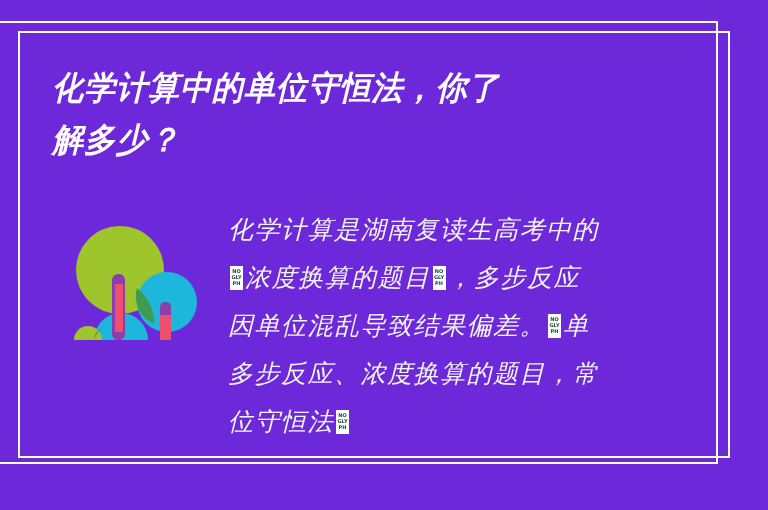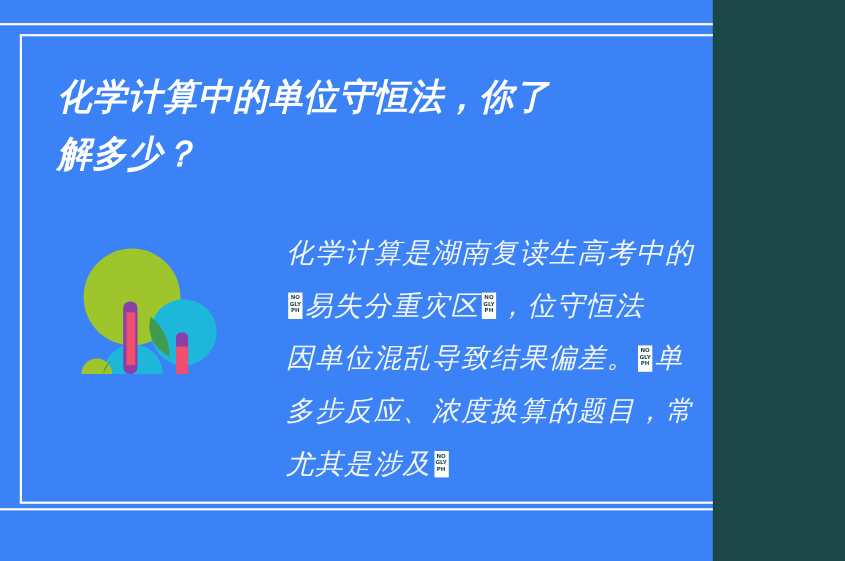--- a/index.html
+++ b/index.html
@@ -9,23 +9,23 @@
   body {
     width: 768px;
     height: 510px;
     overflow: hidden;
     background: #1c4749;
     font-family: "Liberation Sans", sans-serif;
   }
 
   #card {
     position: relative;
-    width: 648px;
+    width: 768px;
     height: 510px;
-    background: #3b82f6;
+    background: #6d28d9;
     overflow: hidden;
   }
 
   
   .frame-outer {
     position: absolute;
     left: -8px;
     top: 21px;
     width: 726px;
     height: 443px;
@@ -73,21 +73,20 @@
     height: 140px;
   }
   #illustration svg { display: block; }
 
   
   #body-copy {
     position: absolute;
     left: 228px;
     top: 206px;
     width: 430px;
-    margin-left: 32px;
   }
   .body-line {
     color: #f2f6f4;
     font-family: "DejaVu Serif", serif;
     font-size: 25px;
     font-style: italic;
     line-height: 48px;
     letter-spacing: 1.5px;
     white-space: nowrap;
   }
@@ -155,26 +154,26 @@
         <rect x="98" y="103" width="11" height="25" fill="#f04e6e"></rect>
       </g>
     </svg>
   </div>
 
   <div id="body-copy">
     <div class="body-line">
       <span>化学计算是湖南复读生高考中的</span>
     </div>
     <div class="body-line">
-      <span class="tofu"><i>NO</i><i>GLY</i><i>PH</i></span><span>易失分重灾区</span><span class="tofu"><i>NO</i><i>GLY</i><i>PH</i></span><span>，位守恒法</span>
+      <span class="tofu"><i>NO</i><i>GLY</i><i>PH</i></span><span>浓度换算的题目</span><span class="tofu"><i>NO</i><i>GLY</i><i>PH</i></span><span>，多步反应</span>
     </div>
     <div class="body-line">
       <span>因单位混乱导致结果偏差。</span><span class="tofu"><i>NO</i><i>GLY</i><i>PH</i></span><span>单</span>
     </div>
     <div class="body-line">
       <span>多步反应、浓度换算的题目，常</span>
     </div>
     <div class="body-line">
-      <span>尤其是涉及</span><span class="tofu"><i>NO</i><i>GLY</i><i>PH</i></span>
+      <span>位守恒法</span><span class="tofu"><i>NO</i><i>GLY</i><i>PH</i></span>
     </div>
   </div>
 
 </div>
 
 </body></html>

